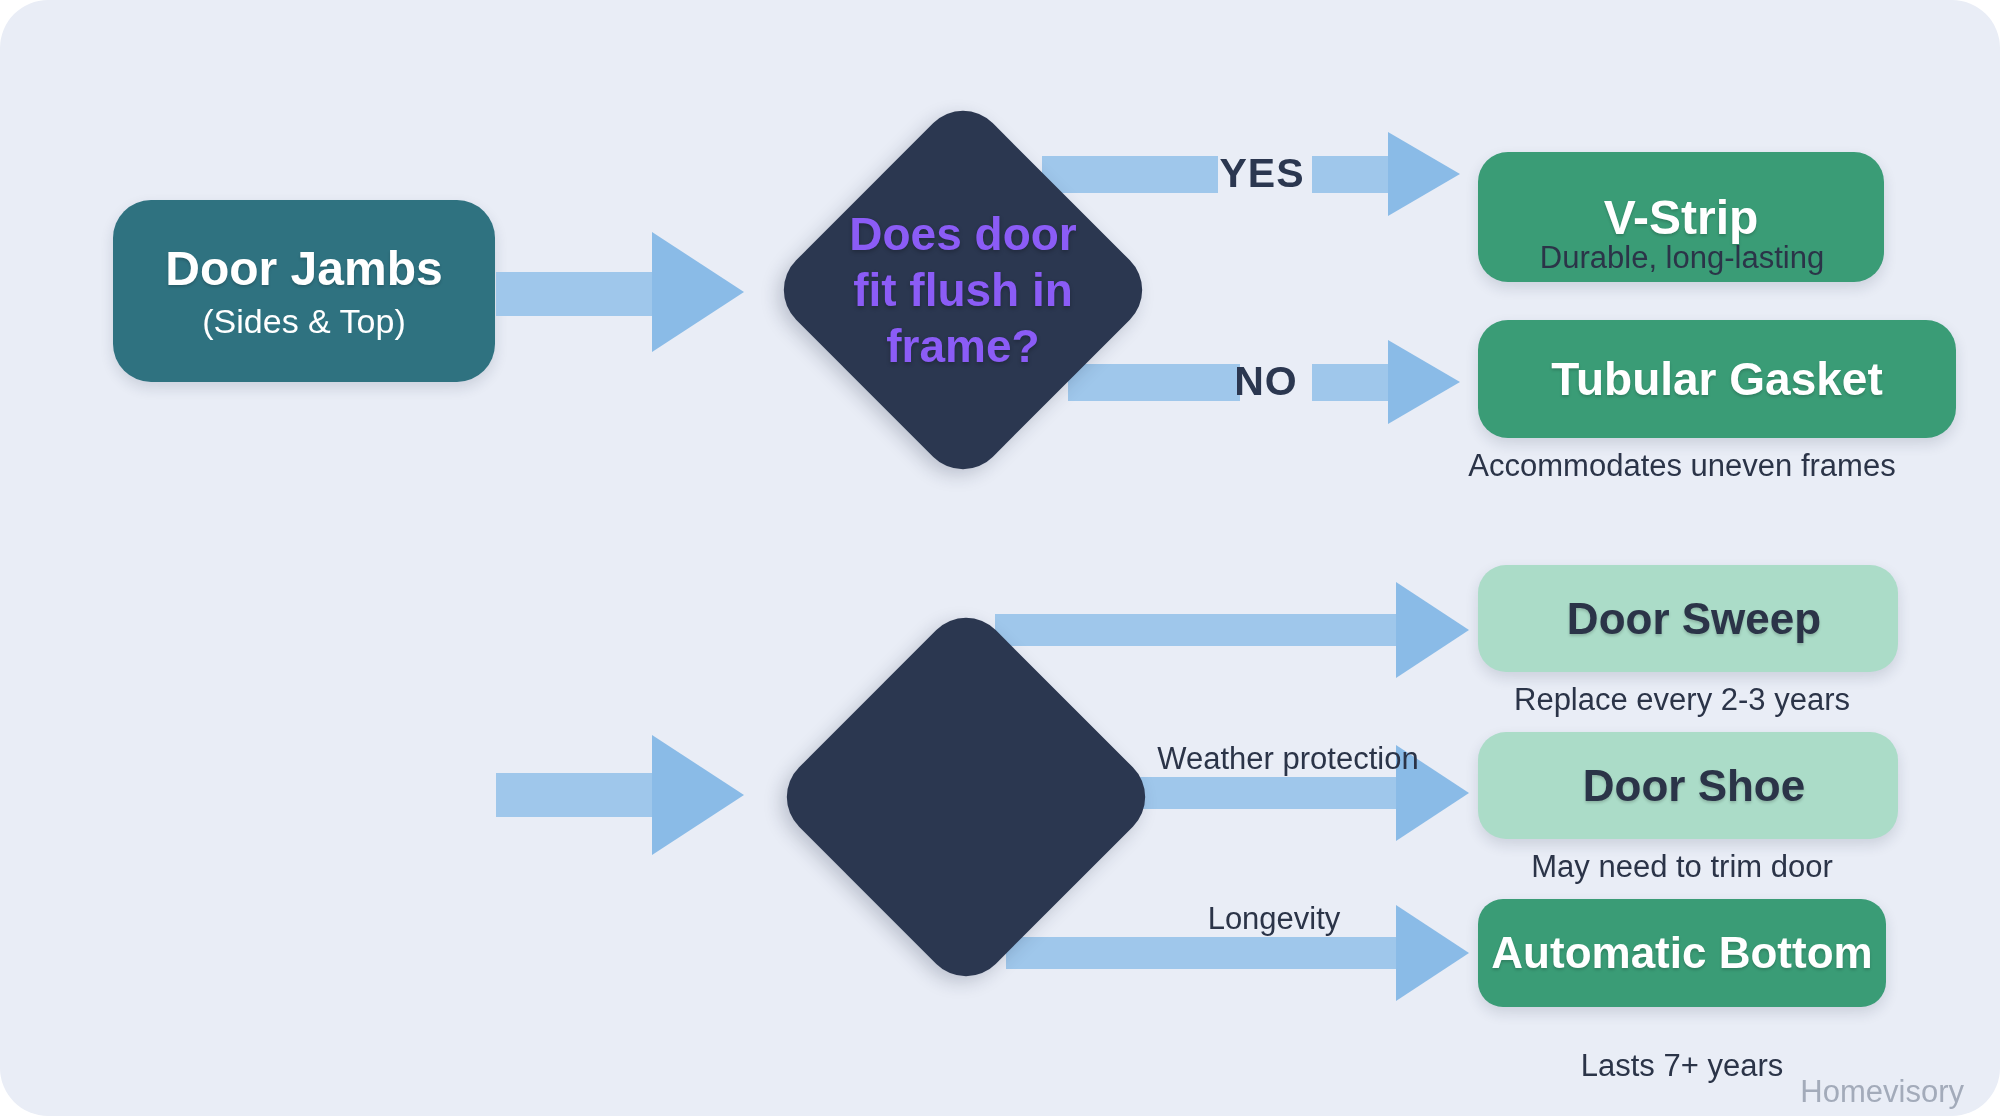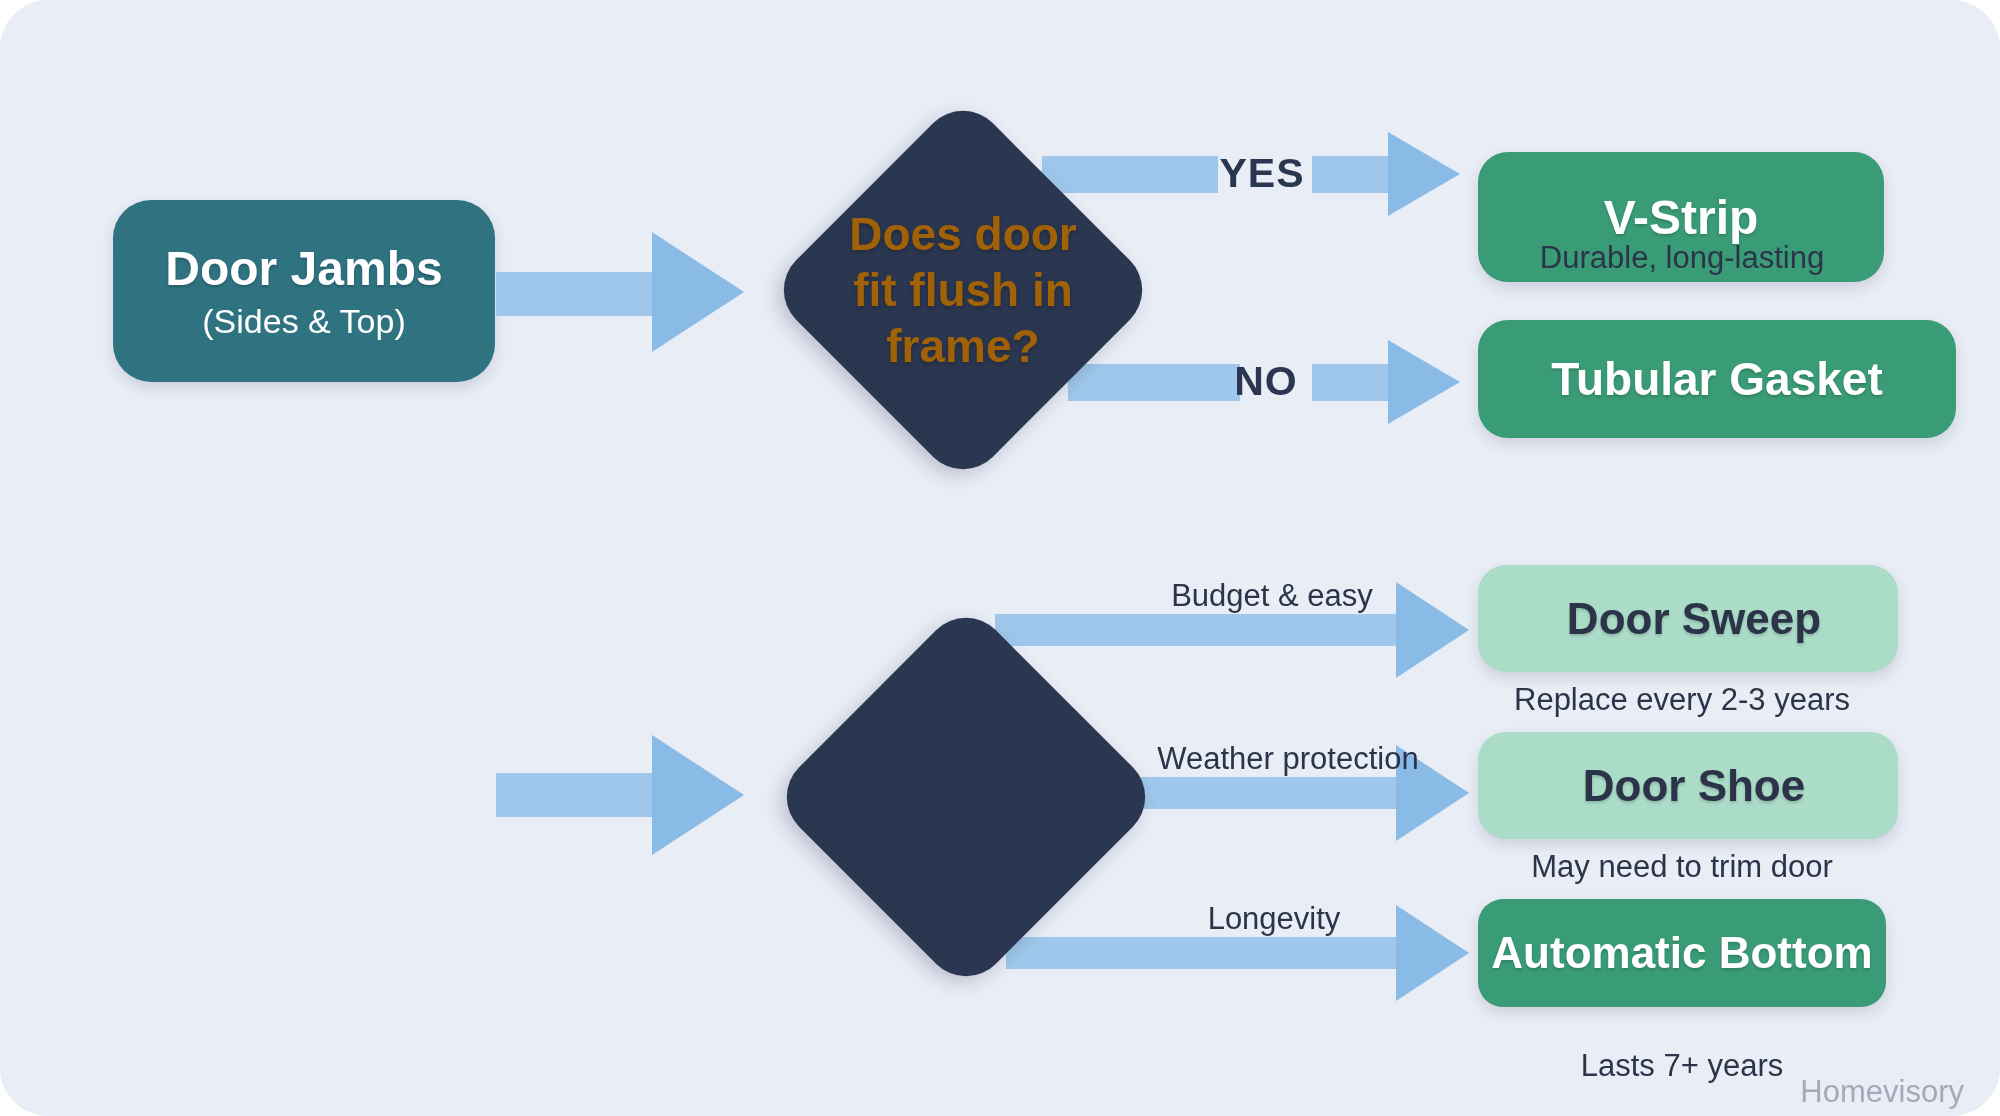--- a/index.html
+++ b/index.html
@@ -62,21 +62,21 @@
     transform: rotate(45deg);
     box-shadow: 0 8px 18px rgba(30, 42, 70, 0.22);
     z-index: 2;
   }
   .diamond-label {
     position: absolute;
     display: flex;
     align-items: center;
     justify-content: center;
     text-align: center;
-    color: #a16207;
+    color: #8b5cf6;
     font-size: 46px;
     line-height: 1.22;
     font-weight: 700;
     white-space: pre-line;
     text-shadow: 0 2px 4px rgba(0,0,0,0.25);
     z-index: 3;
   }
   .branch-label {
     position: absolute;
     text-align: center;
@@ -189,28 +189,28 @@
     </div>
     <div class="caption" id="cap-vstrip">Durable, long-lasting</div>
 
     <div class="shaft" id="b-no-shaft-l"></div>
     <div class="yesno" id="b-no-label">NO</div>
     <div class="shaft" id="b-no-shaft-r"></div>
     <div class="head small" id="b-no-head"></div>
     <div class="node green" id="n-tubular">
       <div class="node-title">Tubular Gasket</div>
     </div>
+    <div class="caption" id="cap-tubular">Accommodates uneven frames</div>
 
 
     <div class="shaft" id="c2-shaft"></div>
     <div class="head big" id="c2-head"></div>
 
     <div class="diamond" id="d2"></div>
 
-    <div class="branch-label" id="b-budget-label">Budget &amp; easy</div>
     <div class="shaft" id="b-budget-shaft"></div>
     <div class="head mid" id="b-budget-head"></div>
     <div class="node lightgreen" id="n-sweep">
       <div class="node-title">Door Sweep</div>
     </div>
     <div class="caption" id="cap-sweep">Replace every 2-3 years</div>
 
     <div class="branch-label" id="b-weather-label">Weather protection</div>
     <div class="shaft" id="b-weather-shaft"></div>
     <div class="head mid" id="b-weather-head"></div>

